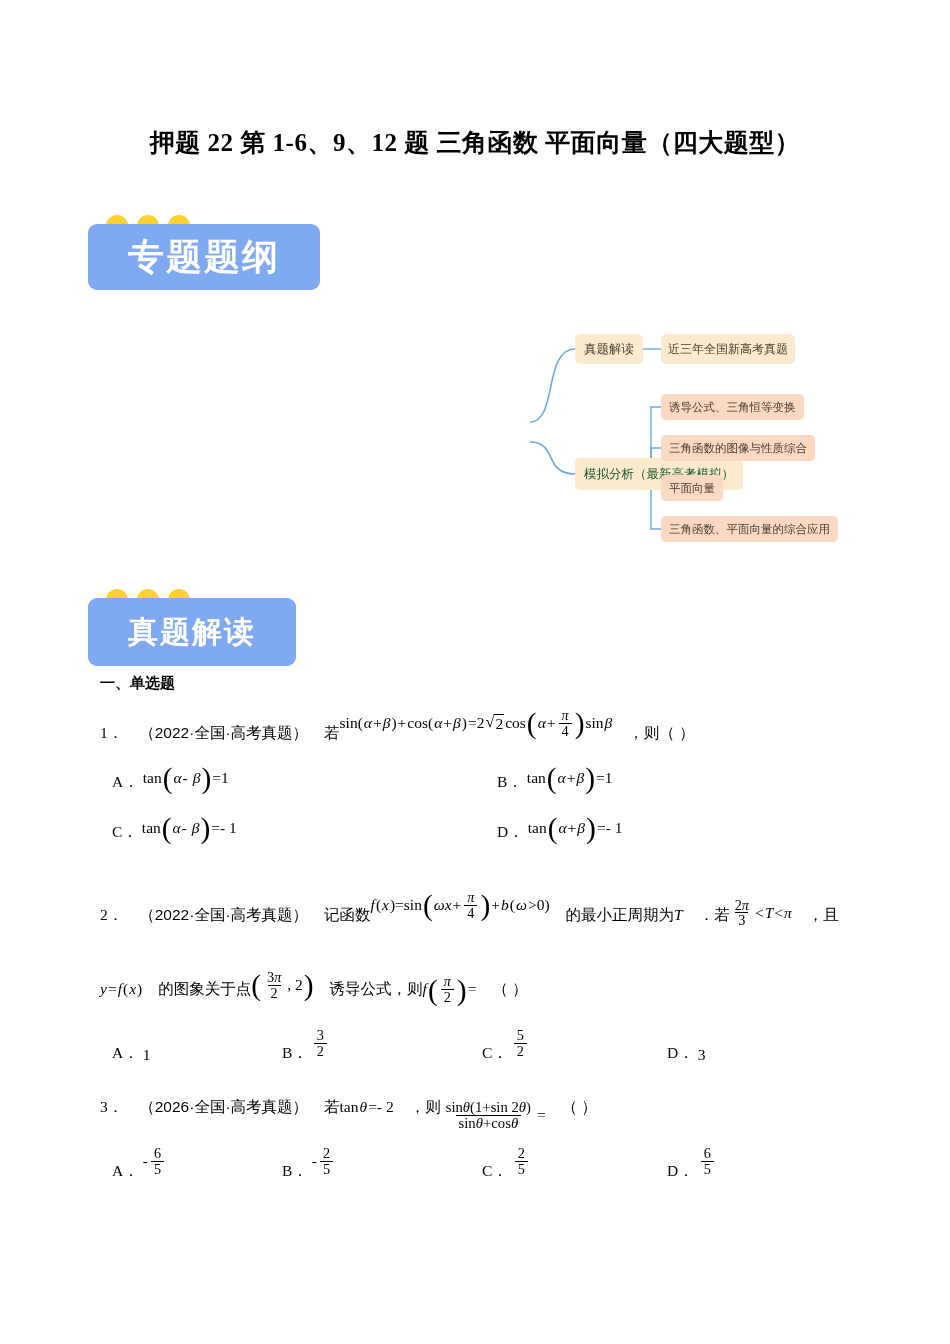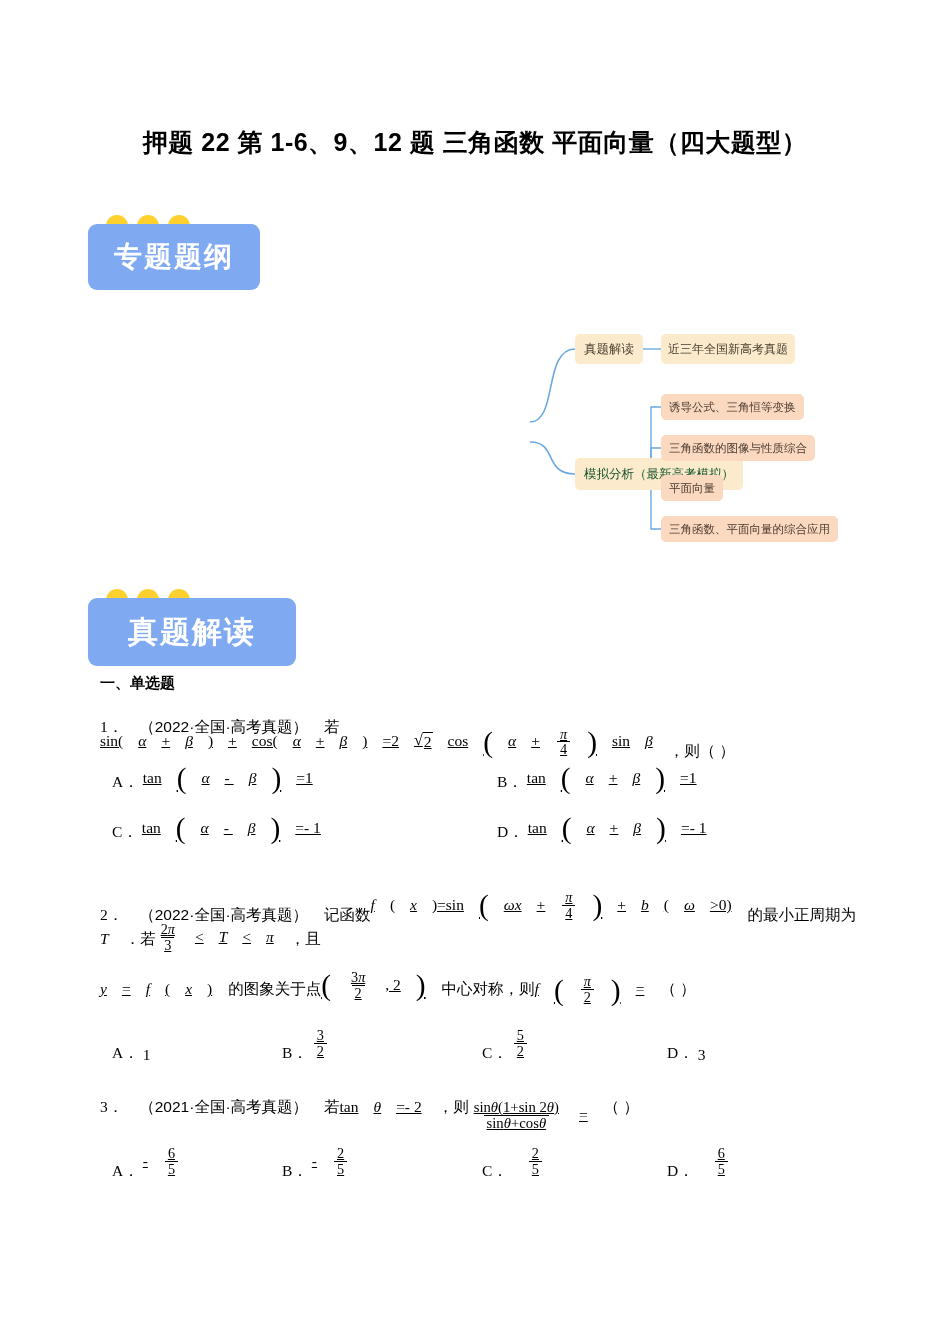--- a/index.html
+++ b/index.html
@@ -24,21 +24,21 @@
   
   .doc-title {
     position: absolute;
     left: 0;
     right: 0;
     top: 126px;
     text-align: center;
     font-size: 25px;
     font-weight: bold;
     letter-spacing: 0.5px;
-    font-family: Liberation Sans, sans-serif;
+    font-family: Liberation Serif, serif;
   }
 
   
   .badge-wrap {
     position: absolute;
   }
   .badge-dots {
     position: absolute;
     top: -9px;
     left: 18px;
@@ -60,21 +60,21 @@
     border-radius: 9px;
     color: #ffffff;
     font-family: "DejaVu Sans", "Liberation Sans", sans-serif;
     font-weight: bold;
     display: flex;
     align-items: center;
     justify-content: center;
     letter-spacing: 2px;
   }
 
-  #badge-outline .badge-box { width: 172px; height: 66px; font-size: 28px; }
+  #badge-outline .badge-box { width: 232px; height: 66px; font-size: 36px; }
   #badge-outline { left: 88px; top: 224px; }
 
   #badge-analysis .badge-box { width: 208px; height: 68px; font-size: 30px; }
   #badge-analysis { left: 88px; top: 598px; }
 
   
   .mindmap {
     position: absolute;
     left: 88px;
     top: 318px;
@@ -173,22 +173,21 @@
     font-family: Liberation Sans, sans-serif;
     margin-left: 16px;
   }
   .mi { font-style: italic; font-family: "Liberation Serif","DejaVu Serif",serif; }
   .mr { font-style: normal; font-family: "Liberation Serif","DejaVu Serif",serif; }
   .math {
     font-family: "Liberation Serif", "DejaVu Serif", serif;
     font-size: 15.5px;
     display: inline-flex;
     align-items: center;
-    gap: 15px;
-    text-decoration: underline;
+    gap: 1px;
   }
   .frac {
     display: inline-flex;
     flex-direction: column;
     align-items: center;
     vertical-align: middle;
     margin: 0 2px;
     font-size: 0.92em;
     line-height: 1.02;
   }
@@ -410,21 +409,21 @@
         <span class="mi">x</span>
         <span class="mr">)</span>
     </span><span class="stem">的图象关于点</span><span class="math">
       <span class="paren-big">(</span>
       <span class="frac">
           <span class="num"><span class="mr">3</span><span class="mi">π</span></span>
           <span class="den mr">2</span>
         </span>
       <span class="mr">,&nbsp;2</span>
       <span class="paren-big">)</span>
-    </span><span class="stem">中心对称，则</span><span class="math">
+    </span><span class="stem">诱导公式，则</span><span class="math">
       <span class="mi">f</span>
         <span class="paren-big">(</span>
       <span class="frac">
           <span class="num mi">π</span>
           <span class="den mr">2</span>
         </span>
       <span class="paren-big">)</span>
         <span class="mr">=</span>
     </span><span class="stem">（    ）</span>
   </div>
@@ -452,21 +451,21 @@
           </span>
       </span>
     </div>
     <div class="opt plain">
       <span class="lab">D．</span>
       <span class="val">3</span>
     </div>
   </div>
 
   <div class="qrow" style="top:1098px;">
-    <span class="qnum">3．</span><span class="stem">（2021·全国·高考真题）</span><span class="stem">若</span><span class="math">
+    <span class="qnum">3．</span><span class="stem">（2026·全国·高考真题）</span><span class="stem">若</span><span class="math">
       <span class="mr">tan</span>
         <span class="mi">θ</span>
         <span class="mr">=-&nbsp;2</span>
     </span><span class="stem">，则</span><span class="math">
       <span class="frac" style="font-size:0.95em;">
         <span class="num"><span class="mr">sin</span><span class="mi">θ</span><span class="mr">(1+sin&nbsp;2</span><span class="mi">θ</span><span class="mr">)</span></span>
         <span class="den"><span class="mr">sin</span><span class="mi">θ</span><span class="mr">+cos</span><span class="mi">θ</span></span>
       </span>
       <span class="mr">=</span>
     </span><span class="stem">（    ）</span>

